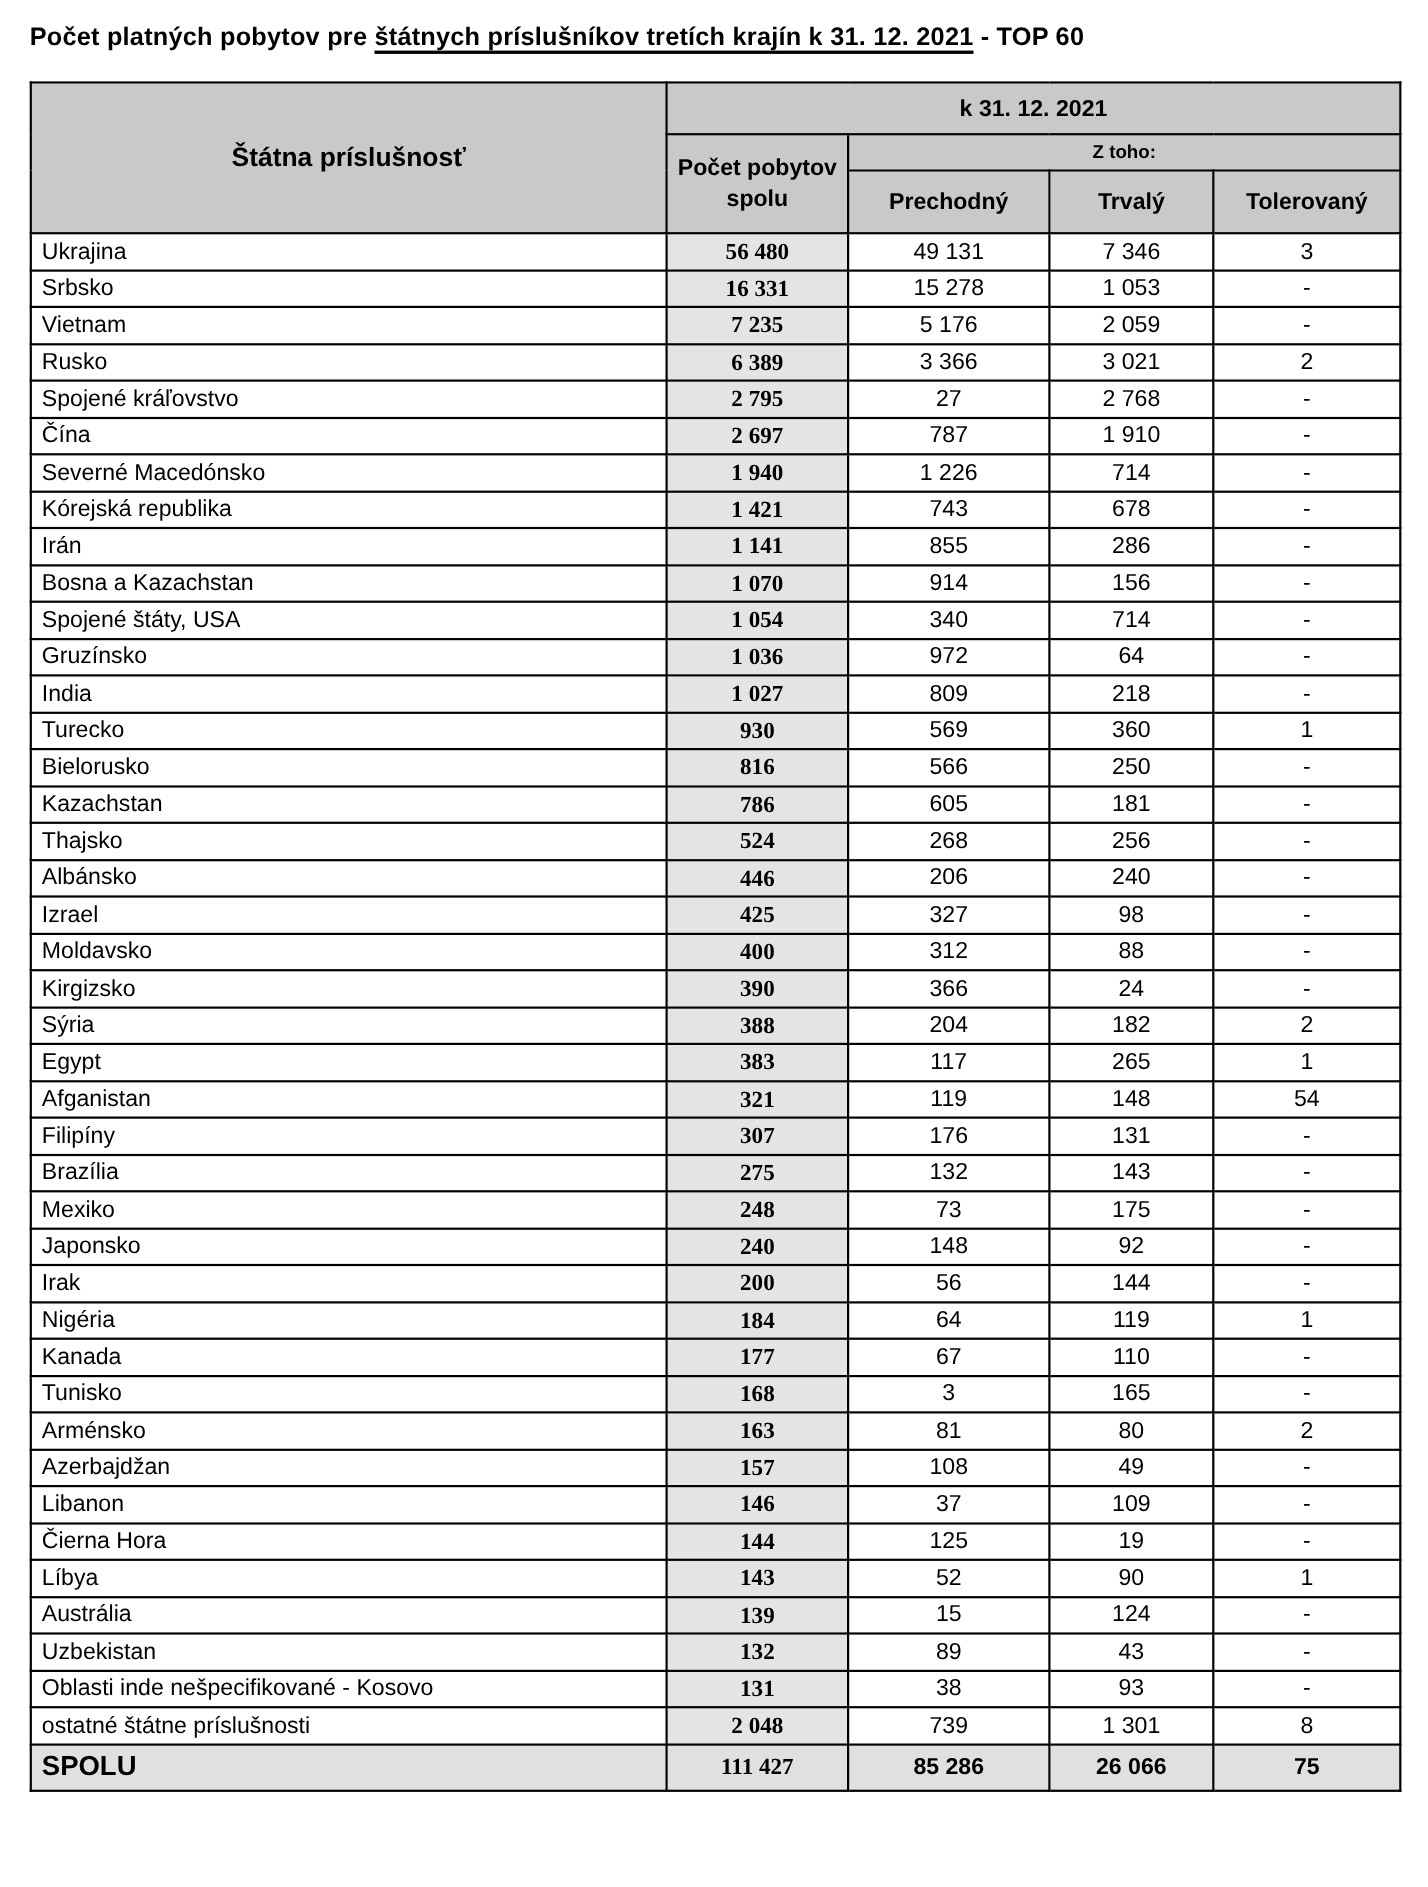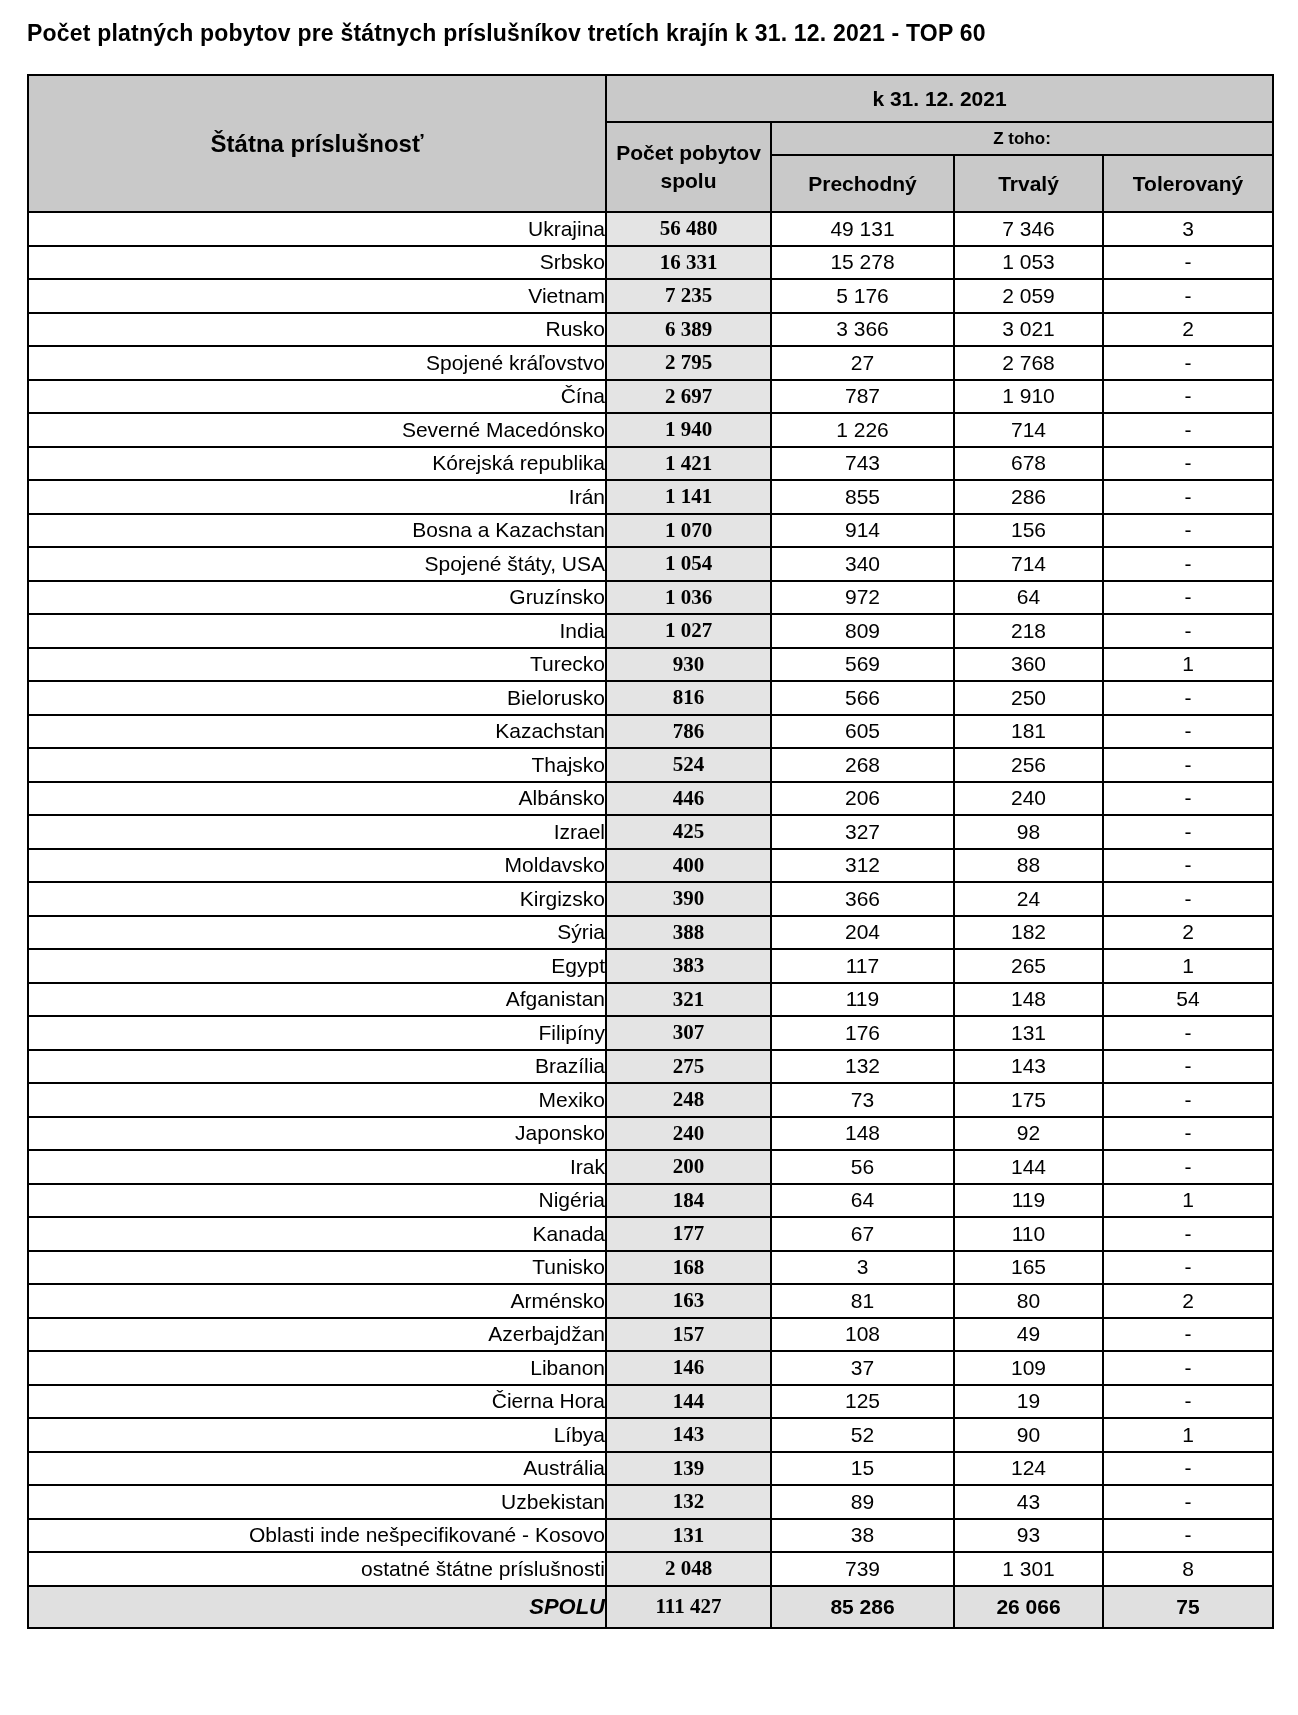--- a/index.html
+++ b/index.html
@@ -17,20 +17,21 @@
     position: absolute;
     left: 27px;
     top: 20px;
     margin: 0;
     font-size: 23px;
     font-weight: bold;
     white-space: nowrap;
     letter-spacing: 0.2px;
   }
   .title .underlined {
+    text-decoration: underline;
     text-decoration-thickness: 2.5px;
     text-underline-offset: 5px;
     text-align: center;
   }
   table.residence-table {
     position: absolute;
     left: 27px;
     top: 74px;
     width: 1245px;
     border-collapse: collapse;
@@ -50,34 +51,34 @@
   .h-nat   { font-size: 24px; }
   .h-date  { height: 47px; font-size: 21px; }
   .h-zt    { height: 33px; font-size: 17px; }
   .h-sub   { height: 57px; font-size: 21px; }
   .h-total { font-size: 21px; line-height: 1.32; padding: 0 30px; }
   .residence-table td {
     font-size: 21px;
     height: 33.5px;
     padding: 0;
   }
-  td.c-name { text-align: right; padding-left: 9px; }
+  td.c-name { text-align: left; padding-left: 9px; }
   td.c-total {
     text-align: center;
     font-weight: bold;
     background: var(--total-col-bg, #e4e4e4);
     font-family: Liberation Serif, serif;
   }
   td.c-num { text-align: center; background: #ffffff; }
   tr.total-row td {
     background: var(--total-row-bg, #e0e0e0);
     font-weight: bold;
     height: 42px;
   }
-  tr.total-row td.c-name { font-size: 22px; font-style: italic; }
+  tr.total-row td.c-name { font-size: 25px; }
 </style>
 </head>
 <body>
 
 <div class="sheet">
 
   <h1 class="title"><span>Počet platných pobytov pre </span><span class="underlined">štátnych príslušníkov tretích krajín k 31. 12. 2021</span><span> - TOP 60</span></h1>
 
   <table class="residence-table">
     <colgroup>

